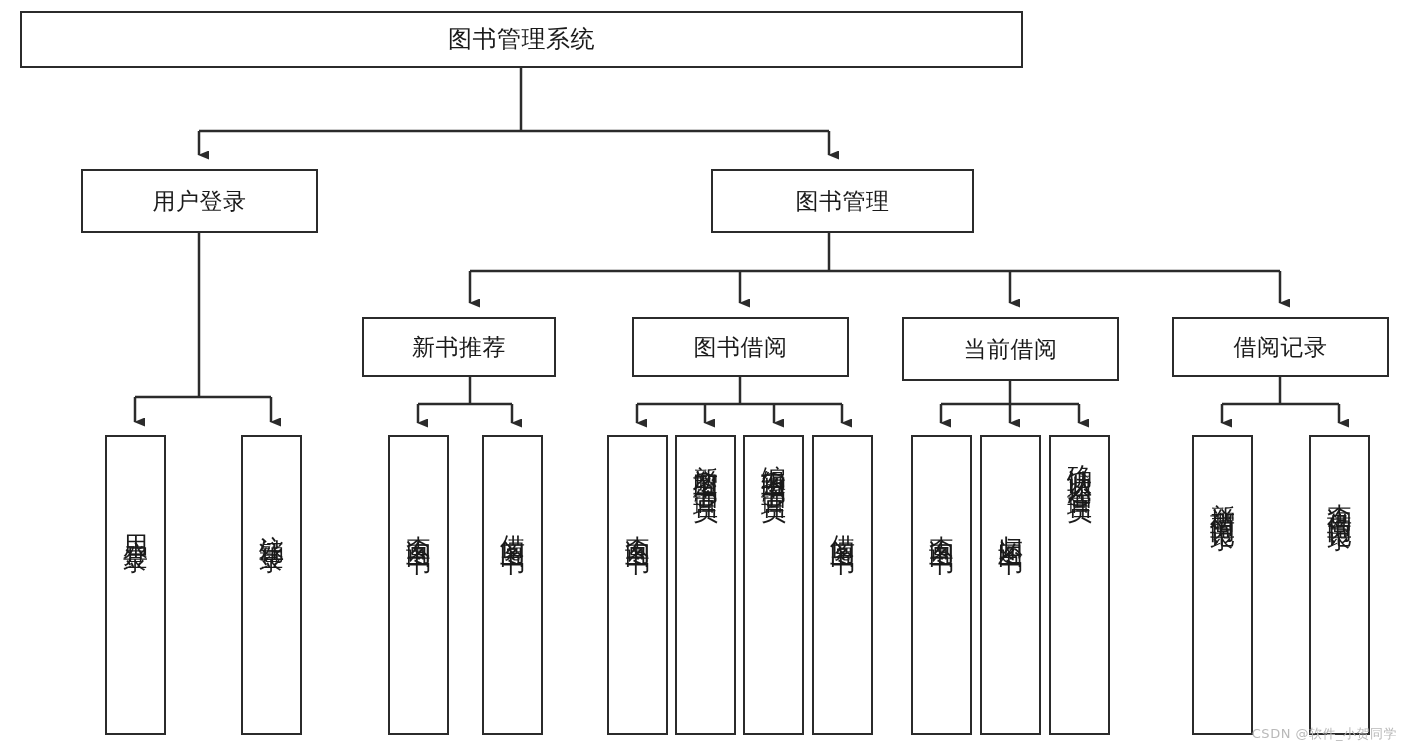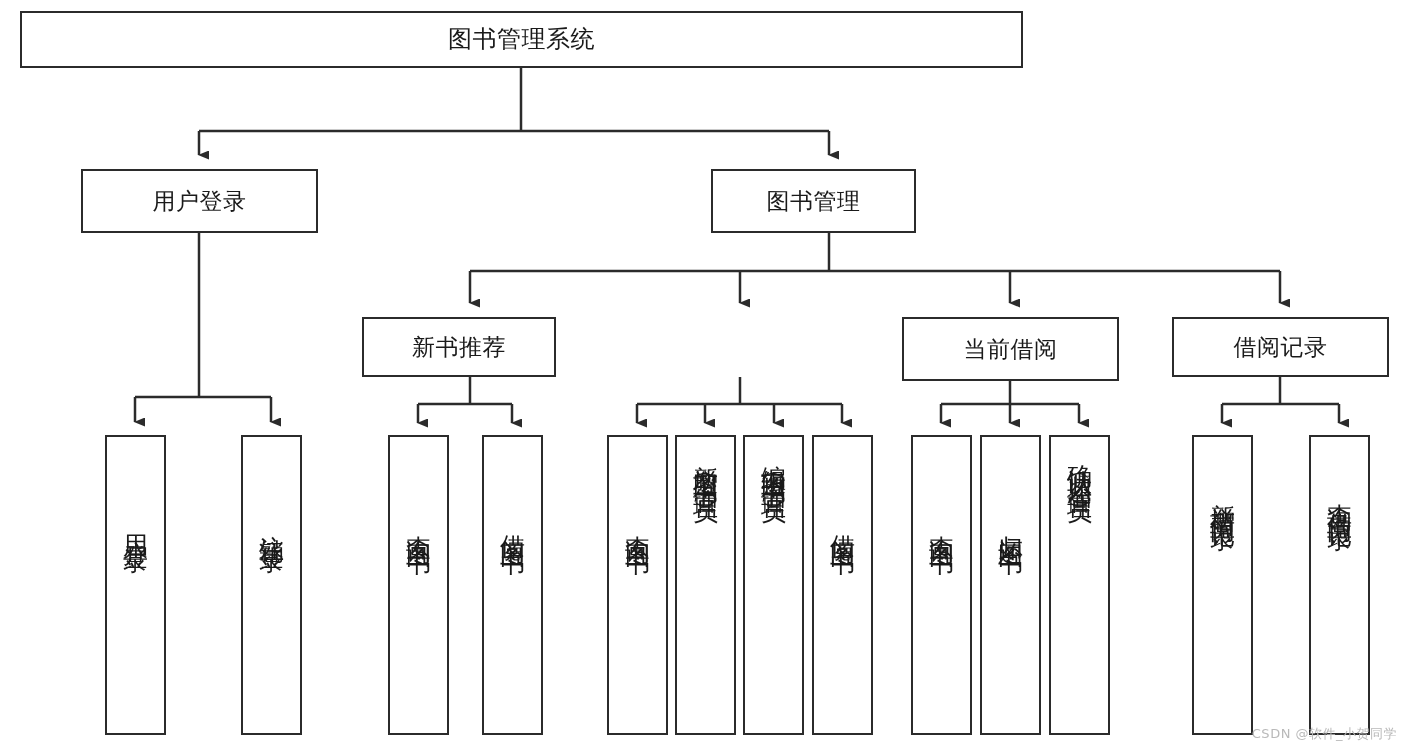--- a/index.html
+++ b/index.html
@@ -122,26 +122,29 @@
     </g>
   </svg>
 
   <div class="node horiz root" style="left:20px; top:11px; width:1003px; height:57px;">
     <span class="label">图书管理系统</span>
   </div>
 
   <div class="node horiz" style="left:81px; top:169px; width:237px; height:64px;">
     <span class="label">用户登录</span>
   </div>
-  <div class="node horiz" style="left:711px; top:169px; width:205px; height:64px;">
+  <div class="node horiz" style="left:711px; top:169px; width:263px; height:64px;">
     <span class="label">图书管理</span>
   </div>
 
   <div class="node horiz" style="left:362px; top:317px; width:194px; height:60px;">
     <span class="label">新书推荐</span>
+  </div>
+  <div class="node horiz" style="left:632px; top:317px; width:217px; height:60px;">
+    <span class="label">图书借阅</span>
   </div>
   <div class="node horiz" style="left:902px; top:317px; width:217px; height:64px;">
     <span class="label">当前借阅</span>
   </div>
   <div class="node horiz" style="left:1172px; top:317px; width:217px; height:60px;">
     <span class="label">借阅记录</span>
   </div>
 
   <div class="node vert" style="left:105px; top:435px; width:61px; height:300px; padding-top:78px;">
     <span class="label">用户登录</span>

